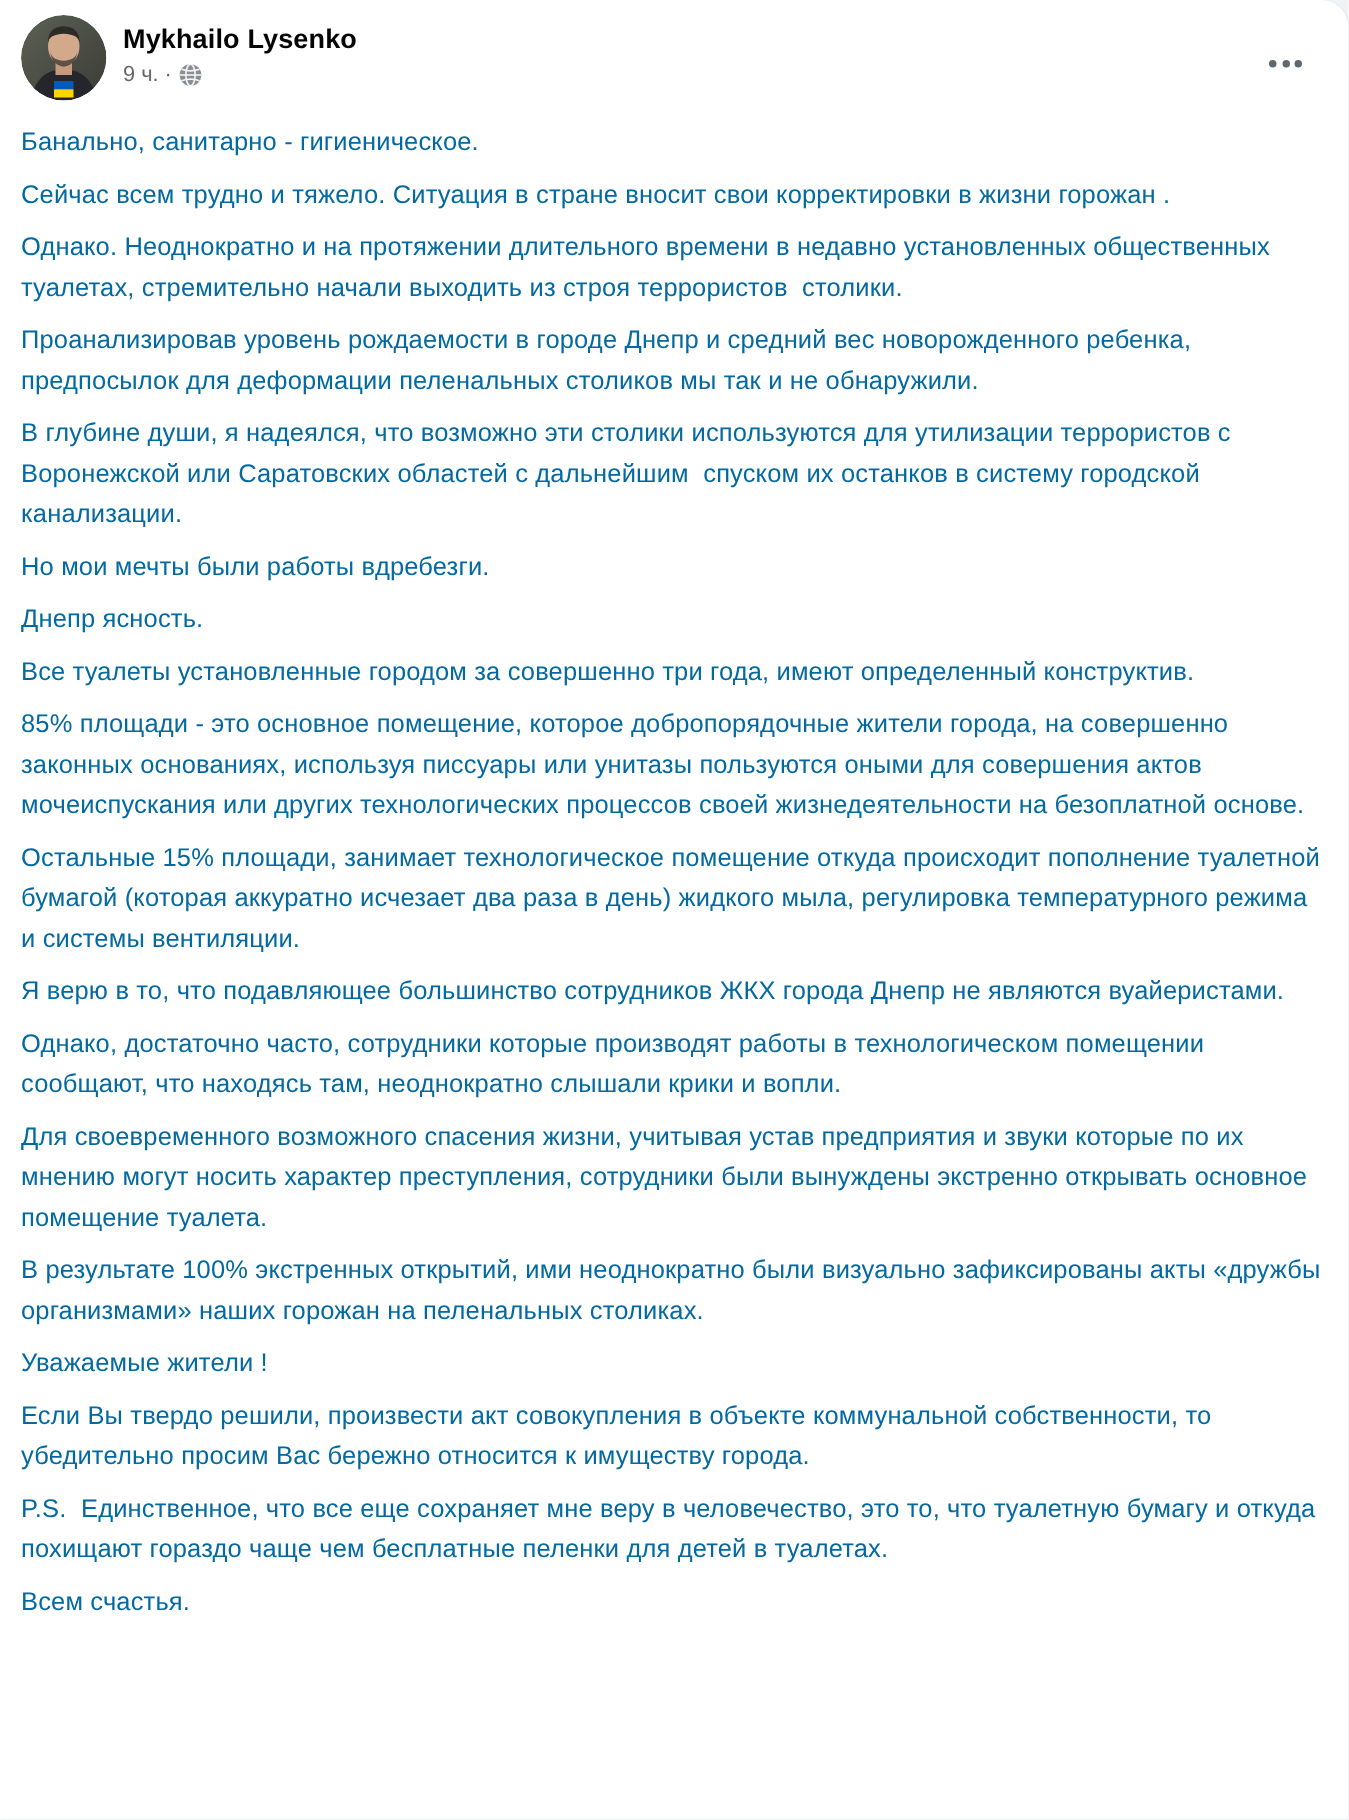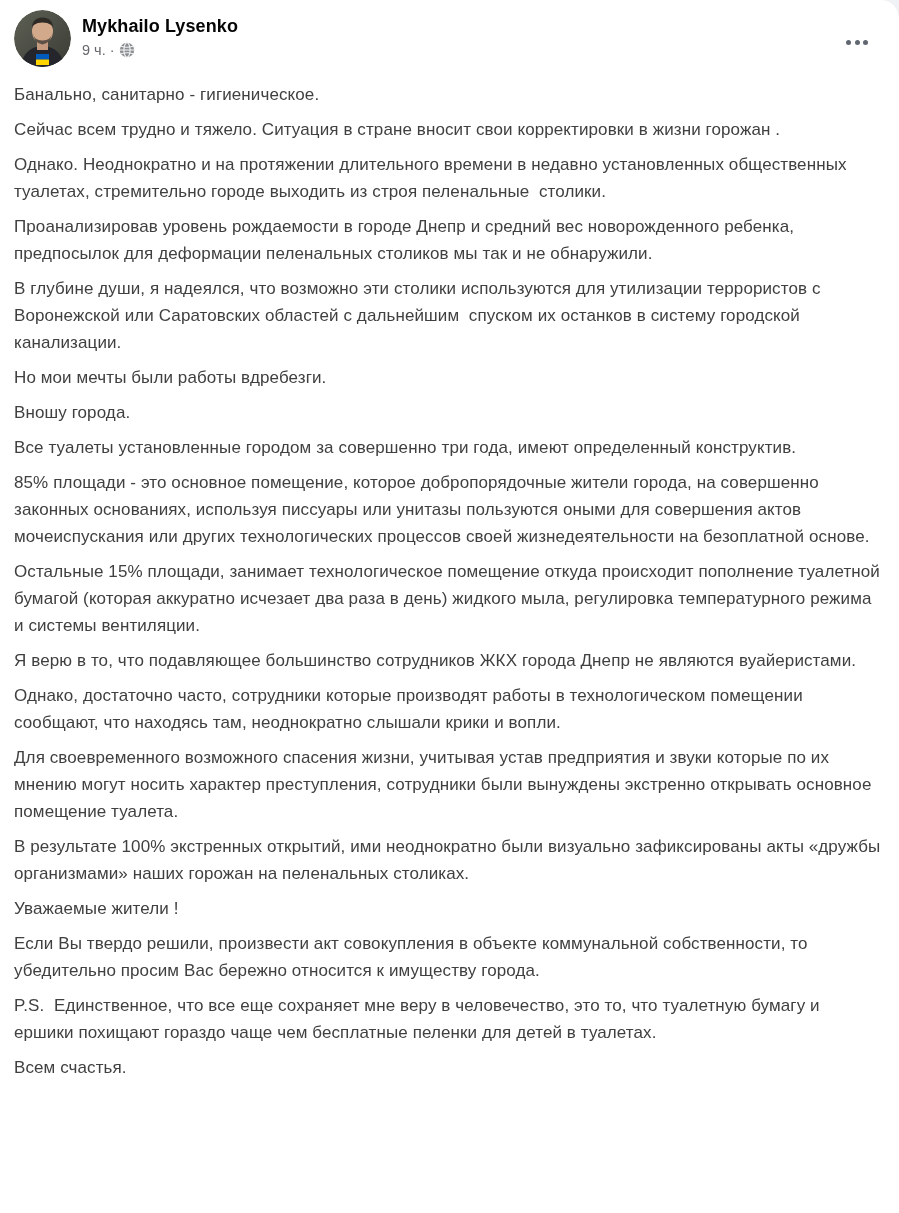--- a/index.html
+++ b/index.html
@@ -81,21 +81,21 @@
     border-radius: 50%;
     background: #606770;
   }
   
   .post-body {
     padding: 6px 18px 0 14px;
   }
   .post-body p {
     font-size: 17px;
     line-height: 27px;
-    color: #404040;
+    color: #0369a1;
     margin: 0 0 8px 0;
     white-space: pre-wrap;
     letter-spacing: .1px;
   }
 </style>
 </head>
 <body>
 
 <div class="page">
   <article class="post-card">
@@ -156,32 +156,32 @@
       <button class="more-btn" aria-label="options">
         <span class="dot"></span>
         <span class="dot"></span>
         <span class="dot"></span>
       </button>
     </header>
 
     <div class="post-body">
       <p>Банально, санитарно - гигиеническое.</p>
       <p>Сейчас всем трудно и тяжело. Ситуация в стране вносит свои корректировки в жизни горожан .</p>
-      <p>Однако. Неоднократно и на протяжении длительного времени в недавно установленных общественных туалетах, стремительно городе выходить из строя пеленальные  столики.</p>
+      <p>Однако. Неоднократно и на протяжении длительного времени в недавно установленных общественных туалетах, стремительно начали выходить из строя террористов  столики.</p>
       <p>Проанализировав уровень рождаемости в городе Днепр и средний вес новорожденного ребенка, предпосылок для деформации пеленальных столиков мы так и не обнаружили.</p>
       <p>В глубине души, я надеялся, что возможно эти столики используются для утилизации террористов с Воронежской или Саратовских областей с дальнейшим  спуском их останков в систему городской канализации.</p>
       <p>Но мои мечты были работы вдребезги.</p>
-      <p>Вношу города.</p>
+      <p>Днепр ясность.</p>
       <p>Все туалеты установленные городом за совершенно три года, имеют определенный конструктив.</p>
       <p>85% площади - это основное помещение, которое добропорядочные жители города, на совершенно законных основаниях, используя писсуары или унитазы пользуются оными для совершения актов мочеиспускания или других технологических процессов своей жизнедеятельности на безоплатной основе.</p>
       <p>Остальные 15% площади, занимает технологическое помещение откуда происходит пополнение туалетной бумагой (которая аккуратно исчезает два раза в день) жидкого мыла, регулировка температурного режима и системы вентиляции.</p>
       <p>Я верю в то, что подавляющее большинство сотрудников ЖКХ города Днепр не являются вуайеристами.</p>
       <p>Однако, достаточно часто, сотрудники которые производят работы в технологическом помещении сообщают, что находясь там, неоднократно слышали крики и вопли.</p>
       <p>Для своевременного возможного спасения жизни, учитывая устав предприятия и звуки которые по их мнению могут носить характер преступления, сотрудники были вынуждены экстренно открывать основное помещение туалета.</p>
       <p>В результате 100% экстренных открытий, ими неоднократно были визуально зафиксированы акты «дружбы организмами» наших горожан на пеленальных столиках.</p>
       <p>Уважаемые жители !</p>
       <p>Если Вы твердо решили, произвести акт совокупления в объекте коммунальной собственности, то убедительно просим Вас бережно относится к имуществу города.</p>
-      <p>P.S.  Единственное, что все еще сохраняет мне веру в человечество, это то, что туалетную бумагу и ершики похищают гораздо чаще чем бесплатные пеленки для детей в туалетах.</p>
+      <p>P.S.  Единственное, что все еще сохраняет мне веру в человечество, это то, что туалетную бумагу и откуда похищают гораздо чаще чем бесплатные пеленки для детей в туалетах.</p>
       <p>Всем счастья.</p>
     </div>
 
   </article>
 </div>
 
 </body></html>

